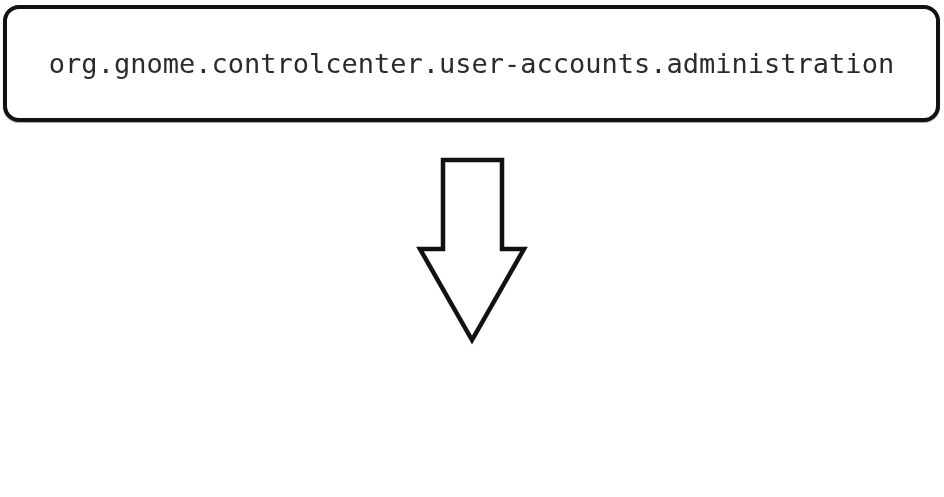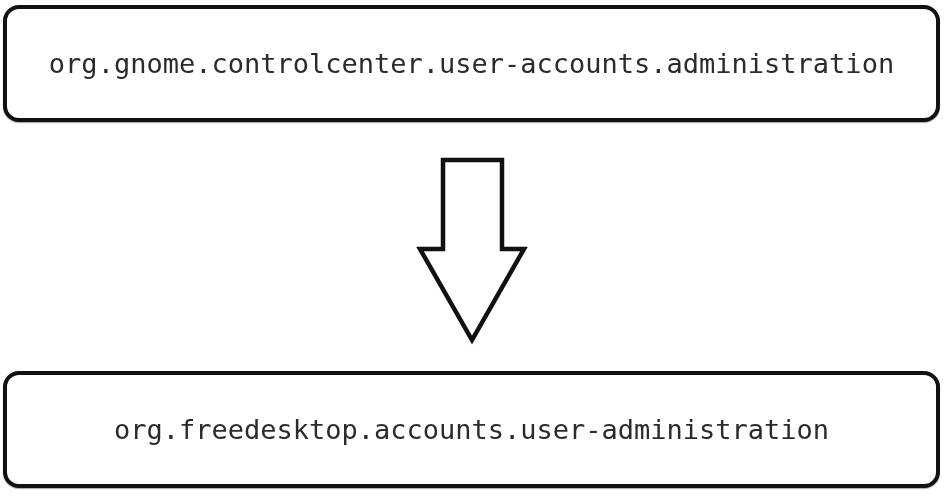--- a/index.html
+++ b/index.html
@@ -52,17 +52,14 @@
   <div class="node node-top">
     <span class="node-label">org.gnome.controlcenter.user-accounts.administration</span>
   </div>
 
   <div class="arrow-wrap">
     <svg width="120" height="196" viewBox="0 0 120 196" xmlns="http://www.w3.org/2000/svg">
       <polygon points="31,8 90,8 90,97 112,97 60,188 8,97 31,97" fill="#ffffff" stroke="#111111" stroke-width="4.5" stroke-linejoin="miter"></polygon>
     </svg>
   </div>
 
-  <div class="node node-bottom">
-    <span class="node-label">org.freedesktop.accounts.user-administration</span>
-  </div>
 
 </div>
 
 </body></html>

